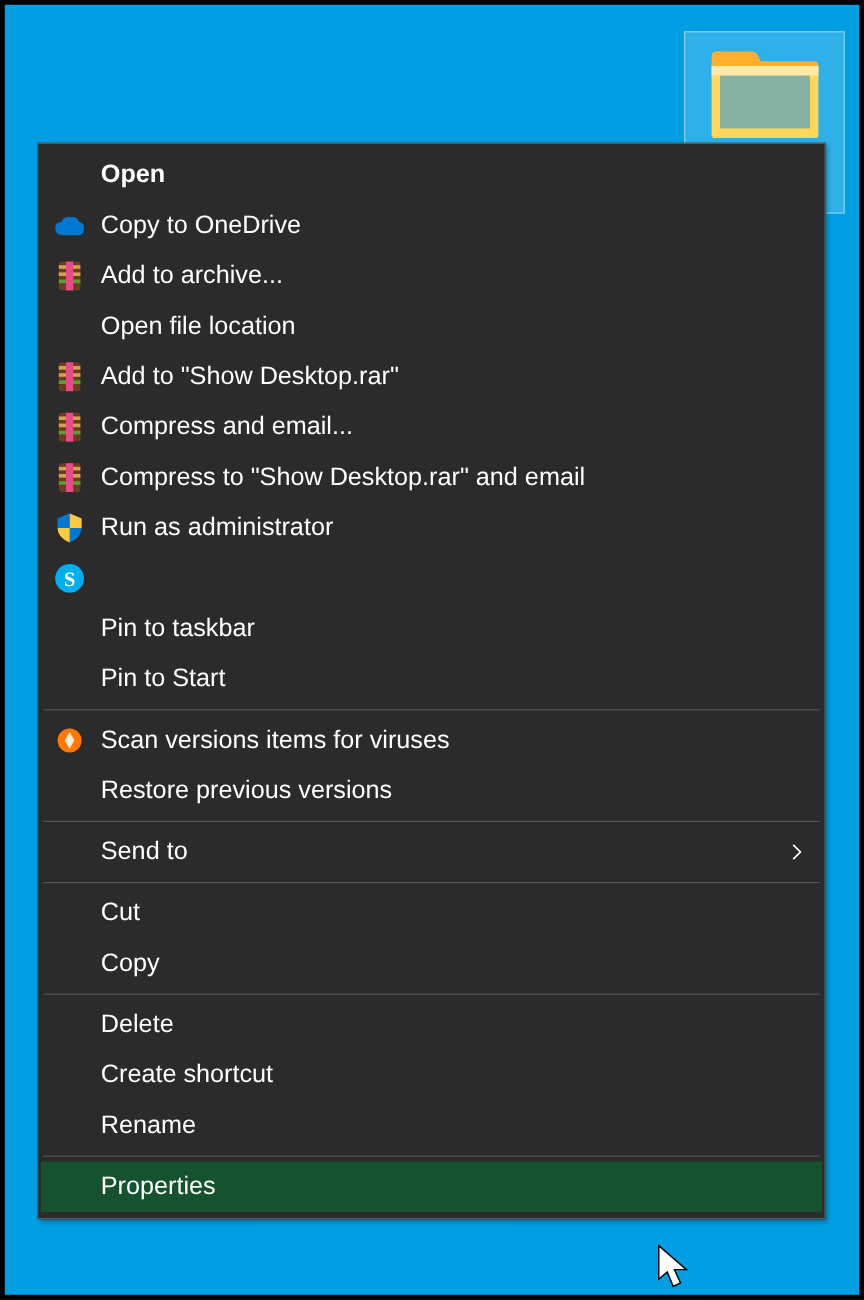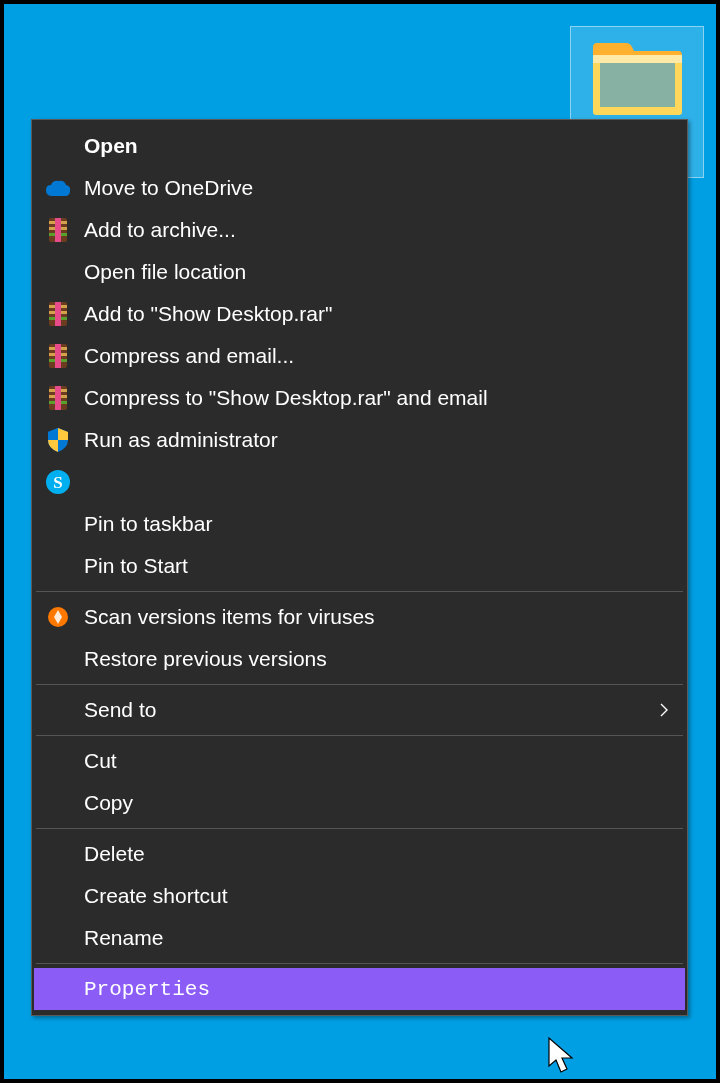--- a/index.html
+++ b/index.html
@@ -58,22 +58,21 @@
       color: #fff;
       font-size: 21px;
       font-weight: 400;
       cursor: default;
       position: relative;
     }
     .menu-item.bold {
       font-weight: 700;
     }
     .menu-item.hover {
-      background: #8b5cf6;
-      font-family: Liberation Mono, monospace;
+      background: #14532d;
     }
     .menu-icon-slot {
       width: 40px;
       height: 32px;
       display: flex;
       align-items: center;
       justify-content: center;
       margin-right: 6px;
       flex-shrink: 0;
     }
@@ -122,21 +121,21 @@
       <span class="menu-icon-slot"></span>
       <span class="menu-label">Open</span>
     </div>
 
     <div class="menu-item">
       <span class="menu-icon-slot">
         <svg width="26" height="18" viewBox="0 0 26 18">
           <path d="M7 17 Q1 17 1 11 Q1 6 6 6 Q8 1 14 2 Q19 1 21 6 Q26 7 25 12 Q25 17 20 17 Z" fill="#0078d4"></path>
         </svg>
       </span>
-      <span class="menu-label">Move to OneDrive</span>
+      <span class="menu-label">Copy to OneDrive</span>
     </div>
 
     <div class="menu-item">
       <span class="menu-icon-slot">
         <svg width="24" height="28" viewBox="0 0 24 28">
           <rect x="3" y="2" width="18" height="24" rx="2" fill="#6b3c1f"></rect>
           <rect x="3" y="5" width="18" height="3" fill="#d4a24a"></rect>
           <rect x="3" y="11" width="18" height="3" fill="#d4a24a"></rect>
           <rect x="3" y="17" width="18" height="3" fill="#5aa02c"></rect>
           <rect x="9" y="2" width="6" height="24" fill="#e84b8a"></rect>

